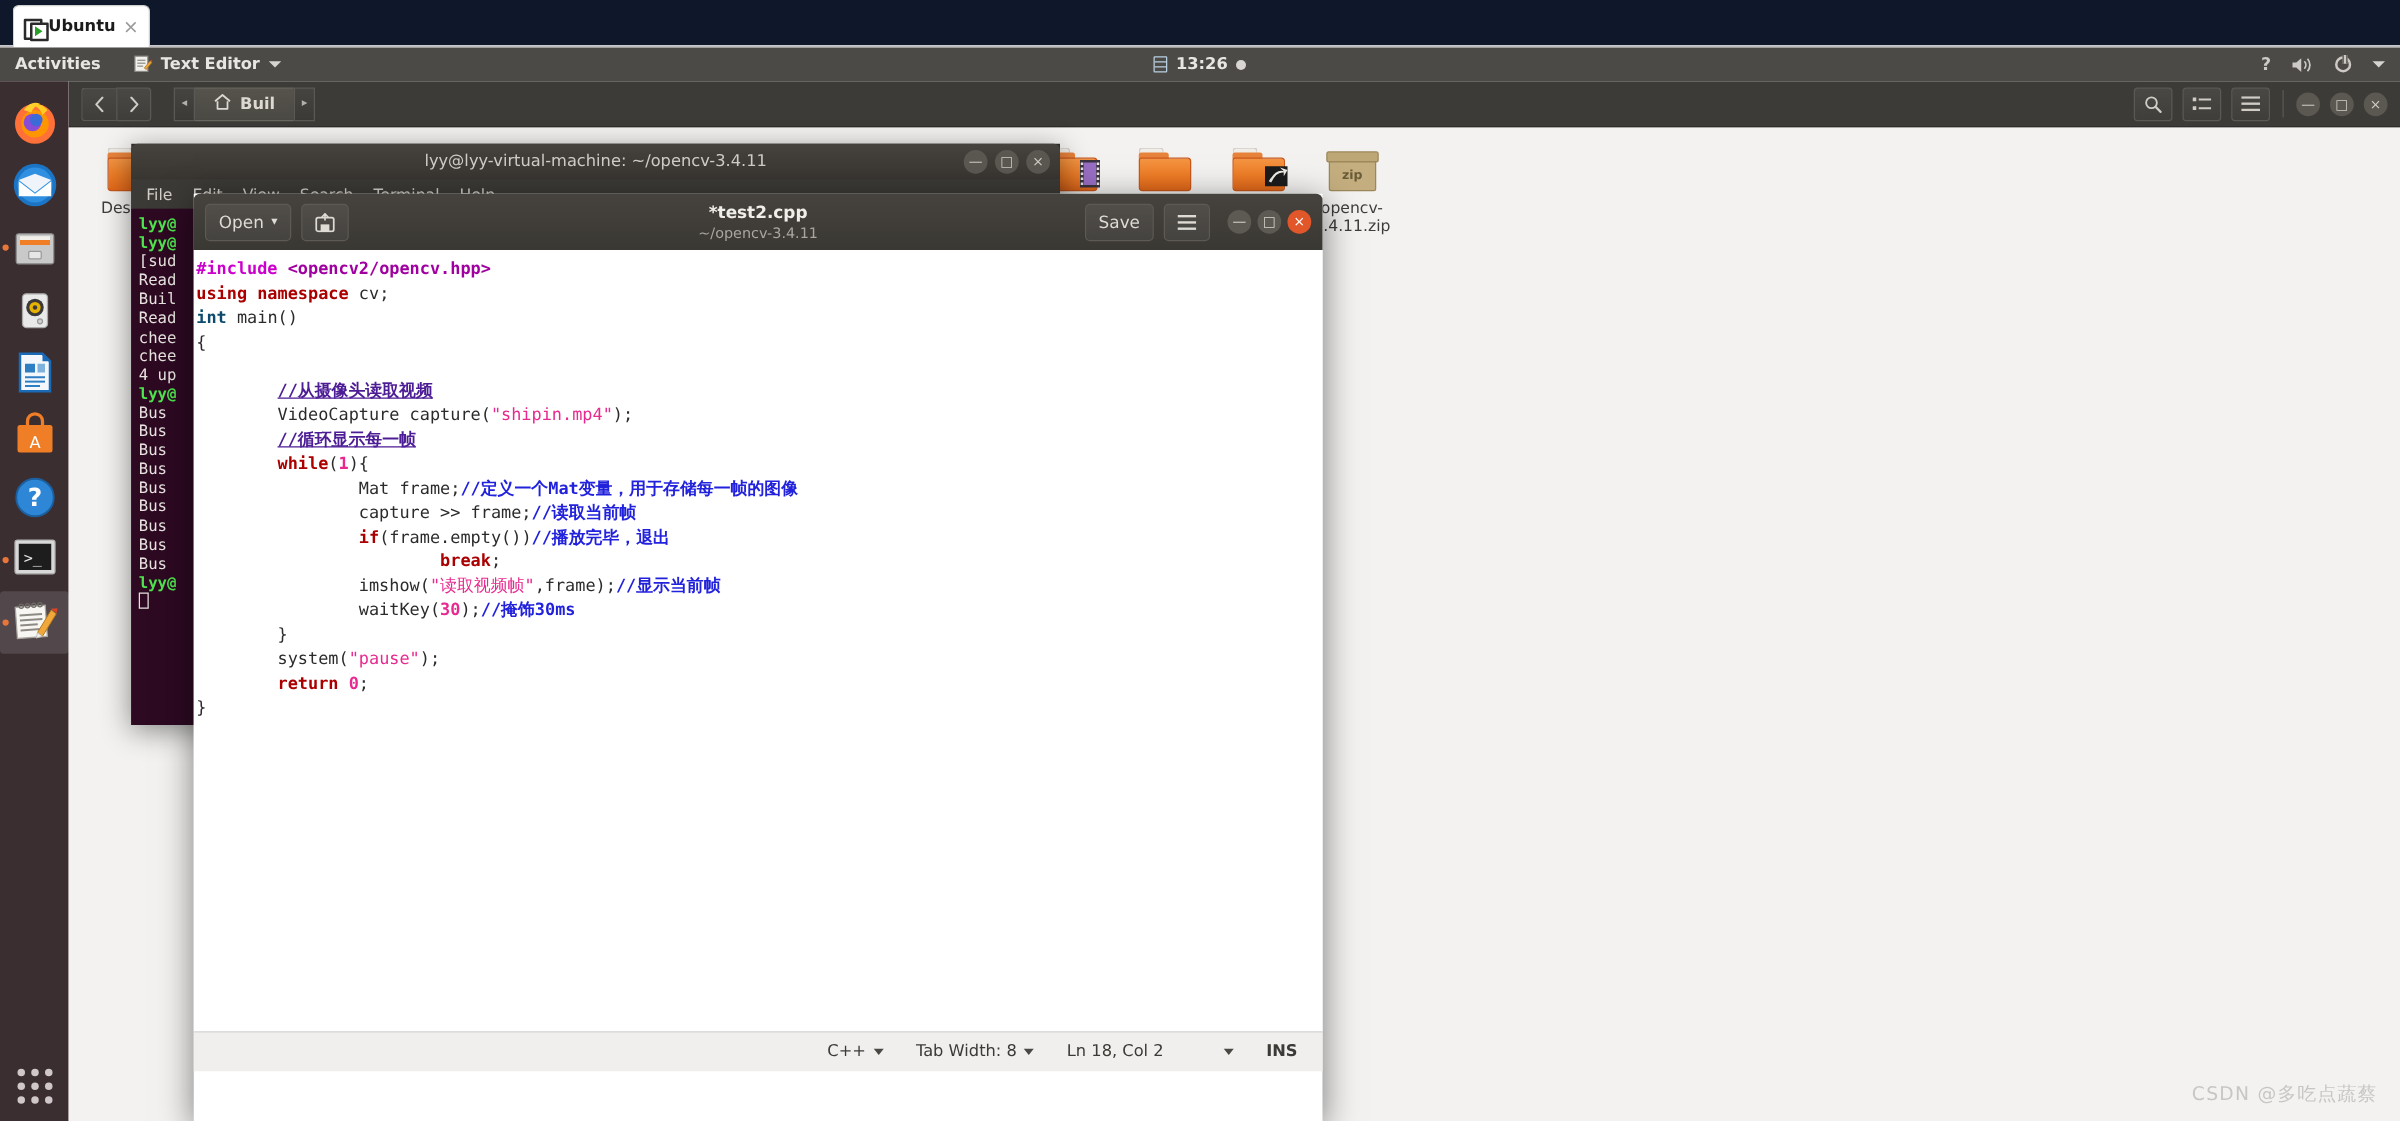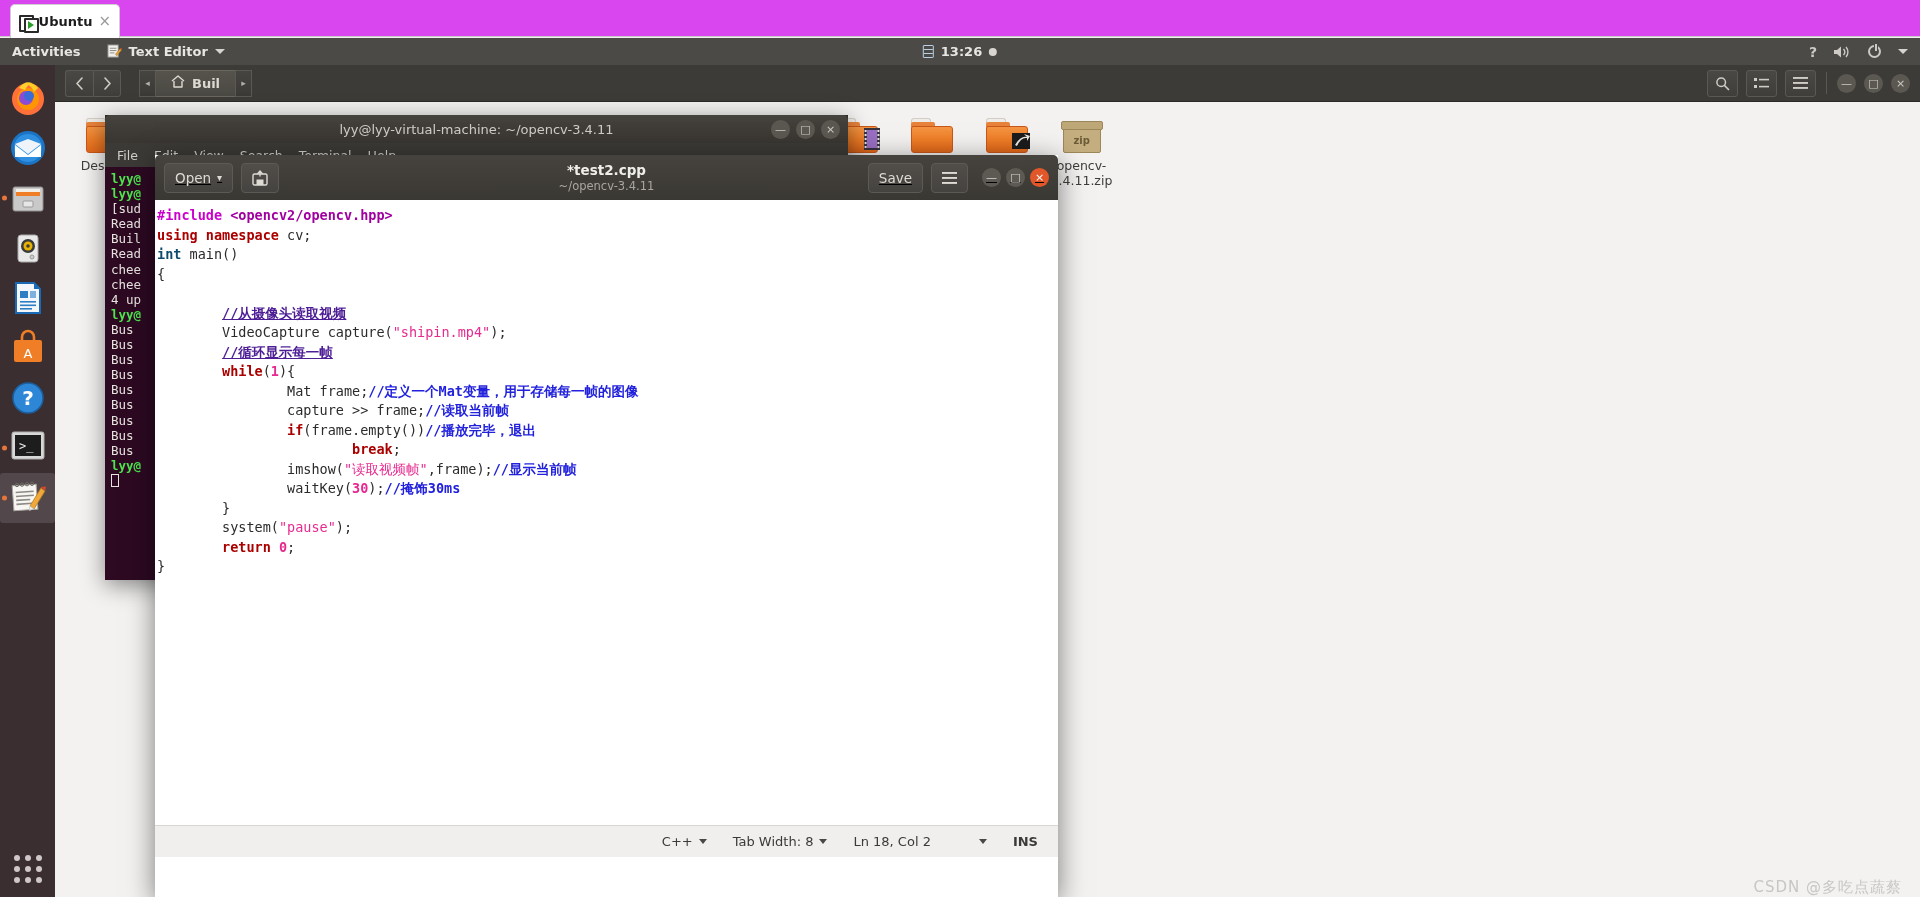--- a/index.html
+++ b/index.html
@@ -7,21 +7,21 @@
     width: 1920px; height: 897px;
     overflow: hidden;
     font-family: "DejaVu Sans", "Liberation Sans", sans-serif;
     background: #f2f1f0;
   }
   #root { position: relative; width: 1920px; height: 897px; }
 
   
   .vm-tabbar {
     position: absolute; left:0; top:0; width:1920px; height:37px;
-    background: #d946ef;
+    background: #0f172a;
     border-bottom: 1px solid #c8c8c8;
   }
   .vm-tab {
     position: absolute; left: 10px; top: 4px;
     width: 110px; height: 34px;
     background: #ffffff;
     border: 1px solid #cfcfcf; border-bottom: none;
     border-radius: 5px 5px 0 0;
     display: flex; align-items: center; gap: 6px;
     padding: 0 8px;
@@ -146,21 +146,20 @@
 
   
   .gedit {
     position:absolute; left:155px; top:155px; width:903px; height:742px;
     background:#ffffff; box-shadow: 0 6px 26px rgba(0,0,0,.5);
   }
   .ge-head {
     height:45px; background: linear-gradient(#46433f,#3a3833);
     display:flex; align-items:center; padding:0 9px; gap:8px; position:relative;
     border-radius:5px 5px 0 0;
-    text-decoration:underline;
   }
   .ge-btn {
     height:30px; padding:0 10px; border:1px solid #5d5a54; border-radius:4px;
     background: linear-gradient(#514e49,#454340); color:#dedbd5; font-size:13.5px;
     display:flex; align-items:center; gap:6px;
   }
   .ge-title { position:absolute; left:50%; transform:translateX(-50%); text-align:center; }
   .ge-title .t1 { font-size:13.5px; font-weight:bold; color:#f0eeea; }
   .ge-title .t2 { font-size:11.5px; color:#a9a6a0; margin-top:1px; }
   .ge-right { margin-left:auto; display:flex; align-items:center; gap:8px; }
@@ -185,21 +184,21 @@
   .k-inc { color:#a000a0; font-weight:bold; }
   .k-kw  { color:#aa0000; font-weight:bold; }   
   .k-type{ color:#0c4a6e; font-weight:bold; }   
   .k-pln { color:#2b2b2b; }
   .k-str { color:#e8298f; }
   .k-num { color:#e8298f; font-weight:bold; }
   .k-cmt { color:#2222dd; font-weight:bold; }
   .k-cmt-u { color:#4c1d95; font-weight:bold; text-decoration:underline; }
 
   .watermark {
-    position:absolute; right:18px; bottom:0;
+    position:absolute; right:18px; bottom:12px;
     color:#c8c6c3; font-size:15px; letter-spacing:1px;
   }
 </style>
 </head>
 <body>
 
 <div id="root">
 
   <div class="vm-tabbar">
     <div class="vm-tab">

